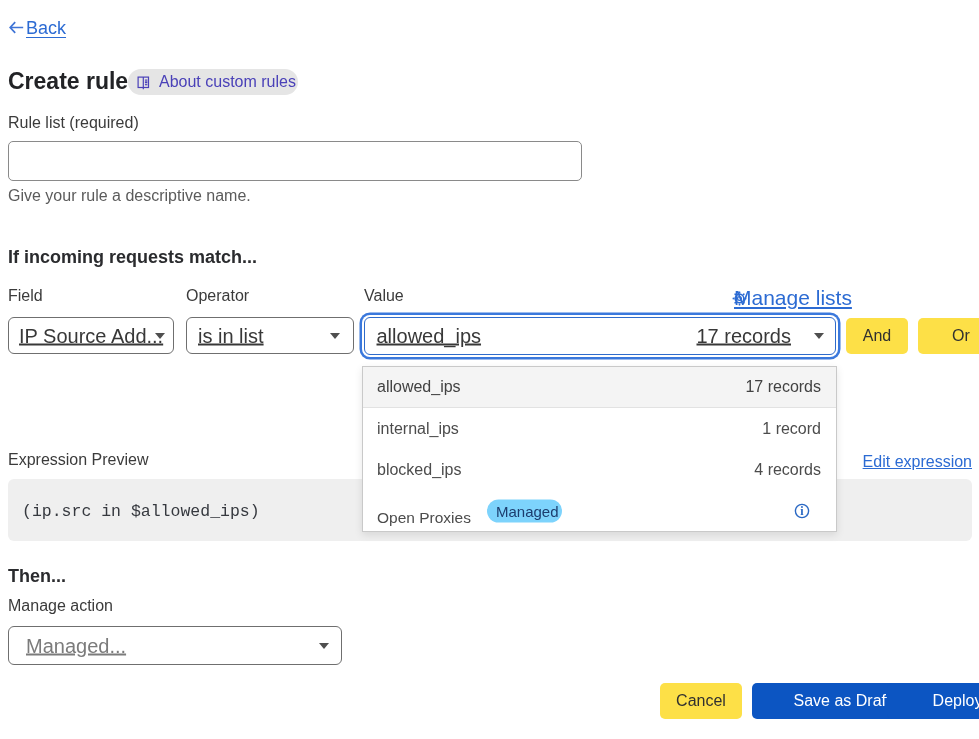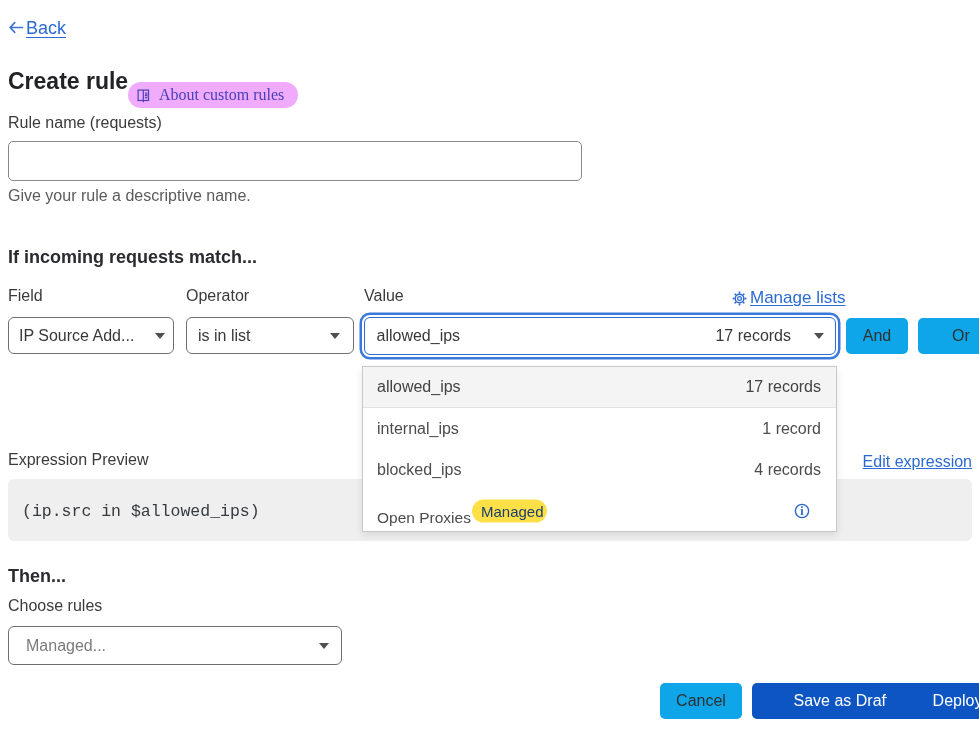--- a/index.html
+++ b/index.html
@@ -1,67 +1,67 @@
 <!DOCTYPE html>
 <html><head>
 <meta charset="utf-8">
 <style>
   html,body{margin:0;padding:0;background:#fff;}
   body{font-family:"Liberation Sans", sans-serif;}
   #page{position:relative;width:979px;height:739px;overflow:hidden;background:#fff;}
   .abs{position:absolute;}
   .lbl{font-size:16px;color:#3b3b3b;line-height:16px;white-space:nowrap;}
   .sel{position:absolute;height:37px;border:1px solid #6f6f6f;border-radius:6px;background:#fff;box-sizing:border-box;}
-  .sel .txt{position:absolute;top:50%;transform:translateY(-50%);font-size:16px;color:#383838;white-space:nowrap;}
+  .sel .txt{position:absolute;top:50%;transform:translateY(-50%);font-size:20px;color:#383838;white-space:nowrap;text-decoration:underline;}
   .caret{position:absolute;width:0;height:0;border-left:5.5px solid transparent;border-right:5.5px solid transparent;border-top:6px solid #4f4f4f;top:50%;margin-top:-3px;}
-  .graybtn{position:absolute;background:#0ea5e9;border-radius:5px;color:#303030;font-size:16px;display:flex;align-items:center;justify-content:center;}
+  .graybtn{position:absolute;background:#fde047;border-radius:5px;color:#303030;font-size:16px;display:flex;align-items:center;justify-content:center;}
   .bluebtn{position:absolute;background:#0c55c2;border-radius:5px;color:#fff;font-size:16px;display:flex;align-items:center;justify-content:center;padding-left:28px;}
 </style>
 </head>
 <body>
 <div id="page">
 
   <div class="abs" style="left:8px;top:17px;width:60px;height:22px;">
     <svg class="abs" style="left:0;top:4px;" width="16" height="13" viewBox="0 0 16 13">
       <path d="M7.2 1.2 L2.2 6.5 L7.2 11.8 M2.2 6.5 L15.2 6.5" fill="none" stroke="#3f74d6" stroke-width="1.7"></path>
     </svg>
     <div class="abs" style="left:18px;top:0;font-size:18px;line-height:22px;color:#2c6bd3;text-decoration:underline;text-underline-offset:3px;">Back</div>
   </div>
 
   <div class="abs" style="left:8px;top:68px;font-size:23px;font-weight:700;color:#222326;line-height:26px;">Create rule</div>
-  <div class="abs" style="left:128px;top:82px;width:170px;height:26px;background:#f0abfc;border-radius:13px;font-family:Liberation Serif, serif;">
+  <div class="abs" style="left:128px;top:69px;width:170px;height:26px;background:#e5e5e5;border-radius:13px;">
     <svg class="abs" style="left:9px;top:7px;" width="13" height="14" viewBox="0 0 13 14">
       <g fill="none" stroke="#4a41b8" stroke-width="1.2">
         <rect x="1.1" y="1.1" width="10.4" height="10.4"></rect>
         <line x1="6.3" y1="1.1" x2="6.3" y2="13.2"></line>
         <line x1="7.9" y1="4.1" x2="10.4" y2="4.1"></line>
         <line x1="7.9" y1="6.3" x2="10.4" y2="6.3" stroke-width="2"></line>
         <line x1="7.9" y1="8.7" x2="10.4" y2="8.7"></line>
       </g>
     </svg>
     <div class="abs" style="left:31px;top:5px;font-size:16px;color:#4a41b8;line-height:16px;">About custom rules</div>
   </div>
 
-  <div class="abs lbl" style="left:8px;top:115px;">Rule name (requests)</div>
+  <div class="abs lbl" style="left:8px;top:115px;">Rule list (required)</div>
   <div class="abs" style="left:8px;top:141px;width:574px;height:40px;border:1px solid #8a8a8a;border-radius:5px;box-sizing:border-box;background:#fff;"></div>
   <div class="abs" style="left:8px;top:187px;font-size:16px;color:#5b5b5b;line-height:18px;">Give your rule a descriptive name.</div>
 
   <div class="abs" style="left:8px;top:246px;font-size:18px;font-weight:700;color:#2a2b2e;line-height:22px;">If incoming requests match...</div>
 
   <div class="abs lbl" style="left:8px;top:288px;">Field</div>
   <div class="abs lbl" style="left:186px;top:288px;">Operator</div>
   <div class="abs lbl" style="left:364px;top:288px;">Value</div>
 
   <div class="abs" style="left:730px;top:289px;width:107px;">
     <svg class="abs" style="left:2px;top:2px;" width="15" height="15" viewBox="0 0 15 15">
       <circle cx="7.5" cy="7.5" r="4.3" fill="none" stroke="#2c6bd3" stroke-width="1.5"></circle>
       <circle cx="7.5" cy="7.5" r="1.9" fill="none" stroke="#2c6bd3" stroke-width="1.2"></circle>
       <path fill="#2c6bd3" d="M12.50 8.50 L14.40 8.20 L14.40 6.80 L12.50 6.50 Z M10.33 11.74 L11.88 12.87 L12.87 11.88 L11.74 10.33 Z M6.50 12.50 L6.80 14.40 L8.20 14.40 L8.50 12.50 Z M3.26 10.33 L2.13 11.88 L3.12 12.87 L4.67 11.74 Z M2.50 6.50 L0.60 6.80 L0.60 8.20 L2.50 8.50 Z M4.67 3.26 L3.12 2.13 L2.13 3.12 L3.26 4.67 Z M8.50 2.50 L8.20 0.60 L6.80 0.60 L6.50 2.50 Z M11.74 4.67 L12.87 3.12 L11.88 2.13 L10.33 3.26 Z"></path>
     </svg>
-    <div class="abs" style="left:20px;top:0px;font-size:17px;line-height:18px;color:#2c6bd3;text-decoration:underline;text-underline-offset:2px;white-space:nowrap;">Manage lists</div>
+    <div class="abs" style="left:4px;top:0px;font-size:21px;line-height:18px;color:#2c6bd3;text-decoration:underline;text-underline-offset:2px;white-space:nowrap;">Manage lists</div>
   </div>
 
   <div class="sel" style="left:8px;top:317px;width:166px;">
     <div class="txt" style="left:10px;">IP Source Add...</div>
     <div class="caret" style="left:146px;"></div>
   </div>
 
   <div class="sel" style="left:186px;top:317px;width:168px;">
     <div class="txt" style="left:11px;">is in list</div>
     <div class="caret" style="left:143px;"></div>
@@ -89,30 +89,30 @@
     <div style="position:relative;height:41px;">
       <span style="position:absolute;left:14px;top:50%;transform:translateY(-50%);font-size:16px;color:#4c4c4c;">internal_ips</span>
       <span style="position:absolute;right:15px;top:50%;transform:translateY(-50%);font-size:16px;color:#4c4c4c;">1 record</span>
     </div>
     <div style="position:relative;height:41px;">
       <span style="position:absolute;left:14px;top:50%;transform:translateY(-50%);font-size:16px;color:#4c4c4c;">blocked_ips</span>
       <span style="position:absolute;right:15px;top:50%;transform:translateY(-50%);font-size:16px;color:#4c4c4c;">4 records</span>
     </div>
     <div style="position:relative;height:41px;">
       <span style="position:absolute;left:14px;top:50%;transform:translateY(-50%);font-size:15.5px;color:#4c4c4c;margin-top:7px;">Open Proxies</span>
-      <span style="position:absolute;left:109px;top:50%;transform:translateY(-50%);height:23px;background:#fde047;border-radius:12px;font-size:15px;color:#1c3d6e;line-height:23px;padding:0 9px;box-sizing:border-box;width:75px;text-align:center;">Managed</span>
+      <span style="position:absolute;left:124px;top:50%;transform:translateY(-50%);height:23px;background:#7dd3fc;border-radius:12px;font-size:15px;color:#1c3d6e;line-height:23px;padding:0 9px;box-sizing:border-box;width:75px;text-align:center;">Managed</span>
       <svg style="position:absolute;right:26px;top:50%;margin-top:-8px;" width="16" height="16" viewBox="0 0 16 16">
         <circle cx="8" cy="8" r="6.6" fill="none" stroke="#2a68c4" stroke-width="1.4"></circle>
         <text x="8" y="12" text-anchor="middle" font-family="Liberation Serif,serif" font-weight="bold" font-size="12" fill="#2a68c4">i</text>
       </svg>
     </div>
   </div>
 
   <div class="abs" style="left:8px;top:565px;font-size:18px;font-weight:700;color:#2a2b2e;line-height:22px;">Then...</div>
-  <div class="abs lbl" style="left:8px;top:598px;">Choose rules</div>
+  <div class="abs lbl" style="left:8px;top:598px;">Manage action</div>
   <div class="sel" style="left:8px;top:626px;width:334px;height:39px;">
     <div class="txt" style="left:17px;color:#7b7b7b;">Managed...</div>
     <div class="caret" style="left:310px;"></div>
   </div>
 
   <div class="graybtn" style="left:660px;top:683px;width:82px;height:36px;">Cancel</div>
   <div class="bluebtn" style="left:752px;top:683px;width:124px;height:36px;">Save as Draft</div>
   <div class="bluebtn" style="left:887px;top:683px;width:85px;height:36px;">Deploy</div>
 
 </div>

